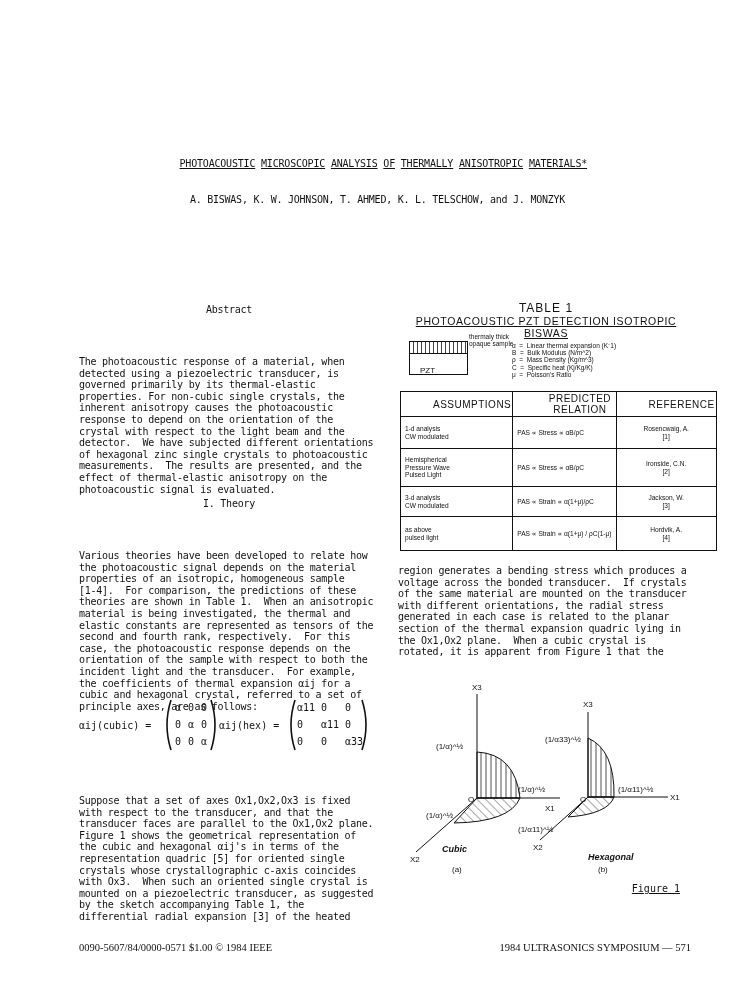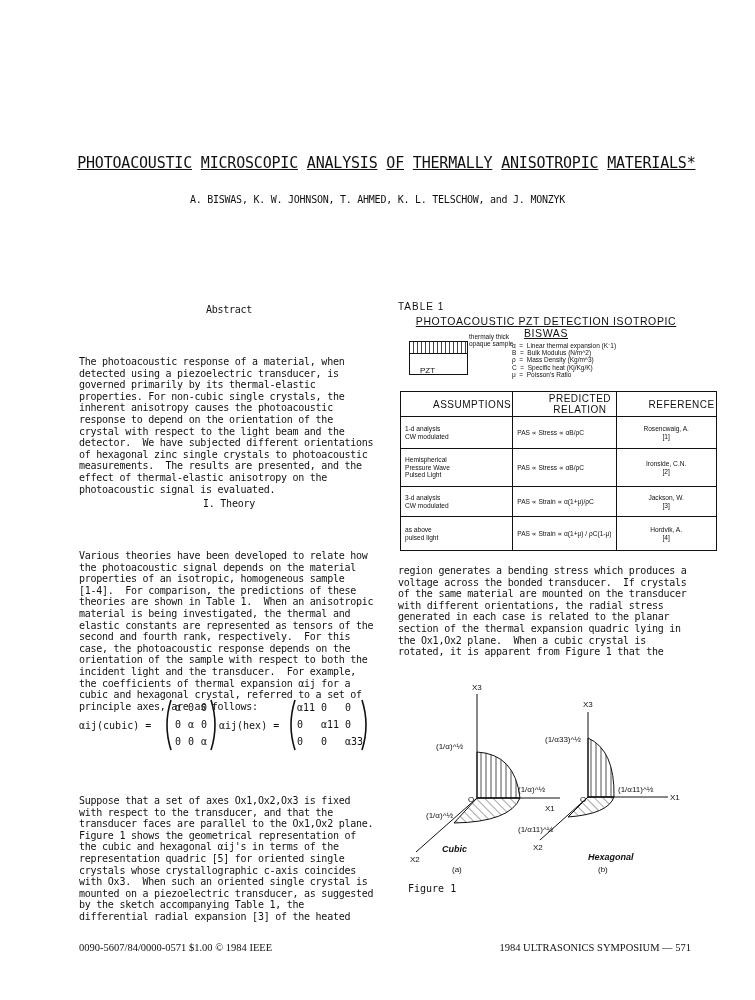--- a/index.html
+++ b/index.html
@@ -1,26 +1,26 @@
 <!DOCTYPE html>
 <html><head>
 <meta charset="utf-8">
 <style>
   html, body { margin:0; padding:0; background:#ffffff; }
   body { width:755px; height:1000px; position:relative; overflow:hidden; color:#111; font-family:"DejaVu Sans Mono", monospace; }
   .abs { position:absolute; }
   .mono { font-family:"DejaVu Sans Mono", monospace; font-size:10px; line-height:11.6px; letter-spacing:-0.25px; white-space:pre; }
-  .title { left:0; width:755px; top:146px; text-align:center; font-size:15px; letter-spacing:-0.2px; }
+  .title { left:0; width:755px; top:146px; text-align:center; font-size:10px; letter-spacing:-0.2px; }
   .title span { text-decoration:underline; }
   .authors { left:0; width:755px; top:194px; text-align:center; }
   .affil { left:0; width:755px; top:239px; text-align:center; }
   .heading { text-align:center; }
   .col-left { left:79px; width:300px;margin-top:29px; }
   .col-right { left:398px; width:296px; }
-  .tbl-title { left:398px; width:296px; text-align:left; font-family:"Liberation Sans", sans-serif; font-size:10px; letter-spacing:1px; top:301px; }
+  .tbl-title { left:398px; width:296px; text-align:center; font-family:"Liberation Sans", sans-serif; font-size:12px; letter-spacing:1px; top:301px; }
   .tbl-sub { left:398px; width:296px; text-align:center; font-family:"Liberation Sans", sans-serif; font-size:10.5px; letter-spacing:0.6px; top:315px; text-decoration:underline; }
   .legend-box { left:409px; top:341px; width:57px; height:32px; border:1.5px solid #111; }
   .legend-box .top { height:11px; border-bottom:1.5px solid #111; background:repeating-linear-gradient(90deg,#fff 0 3px,#444 3px 4px); }
   .legend-box .pzt { font-family:"Liberation Sans", sans-serif; font-size:8px; padding:4px 0 0 10px;margin-top:8px; }
   .legend-text { font-family:"Liberation Sans", sans-serif; font-size:6.5px; line-height:7.2px; white-space:pre; }
   table.t1 { position:absolute; left:400px; top:391px; width:292px; border-collapse:collapse; font-family:"Liberation Sans", sans-serif; }
   table.t1 th, table.t1 td { border:1.5px solid #111; vertical-align:middle;padding-left:32px; }
   table.t1 th { font-weight:normal; font-size:10px; letter-spacing:0.5px; height:20px; }
   table.t1 td { font-size:6.6px; line-height:7.6px; padding:2px 4px; }
   table.t1 td.c { text-align:center; }
@@ -177,16 +177,16 @@
         <text x="133" y="178">X2</text>
         <text x="180" y="130">O</text>
         <text x="145" y="70">(1/α33)^½</text>
         <text x="218" y="120">(1/α11)^½</text>
         <text x="118" y="160">(1/α11)^½</text>
         <text x="188" y="188" font-style="italic" font-weight="bold" font-size="9">Hexagonal</text>
         <text x="198" y="200">(b)</text>
       </g>
   </svg>
 </div>
-<div class="abs fig-cap" style="left:408px;width:300px;top:883px;text-align:left;">Figure 1</div>
+<div class="abs fig-cap" style="left:380px;width:300px;top:883px;text-align:right;text-decoration:underline;">Figure 1</div>
 
 <div class="abs foot" style="left:79px;">0090-5607/84/0000-0571 $1.00 © 1984 IEEE</div>
 <div class="abs foot" style="right:64px;">1984 ULTRASONICS SYMPOSIUM — 571</div>
 
 </body></html>

